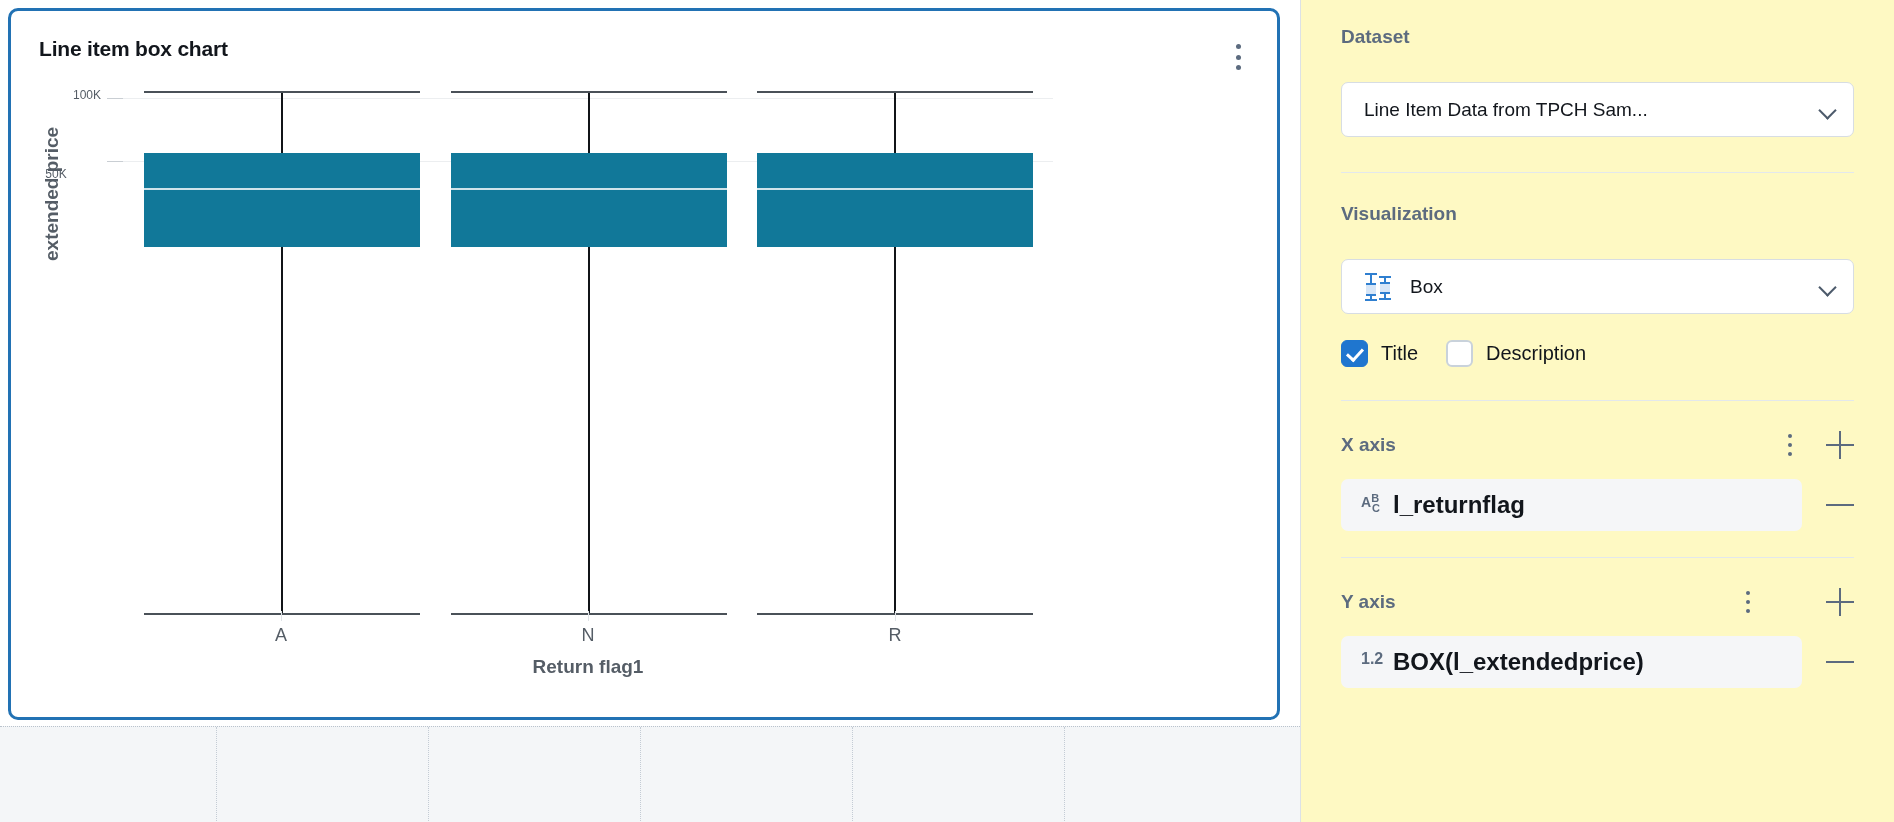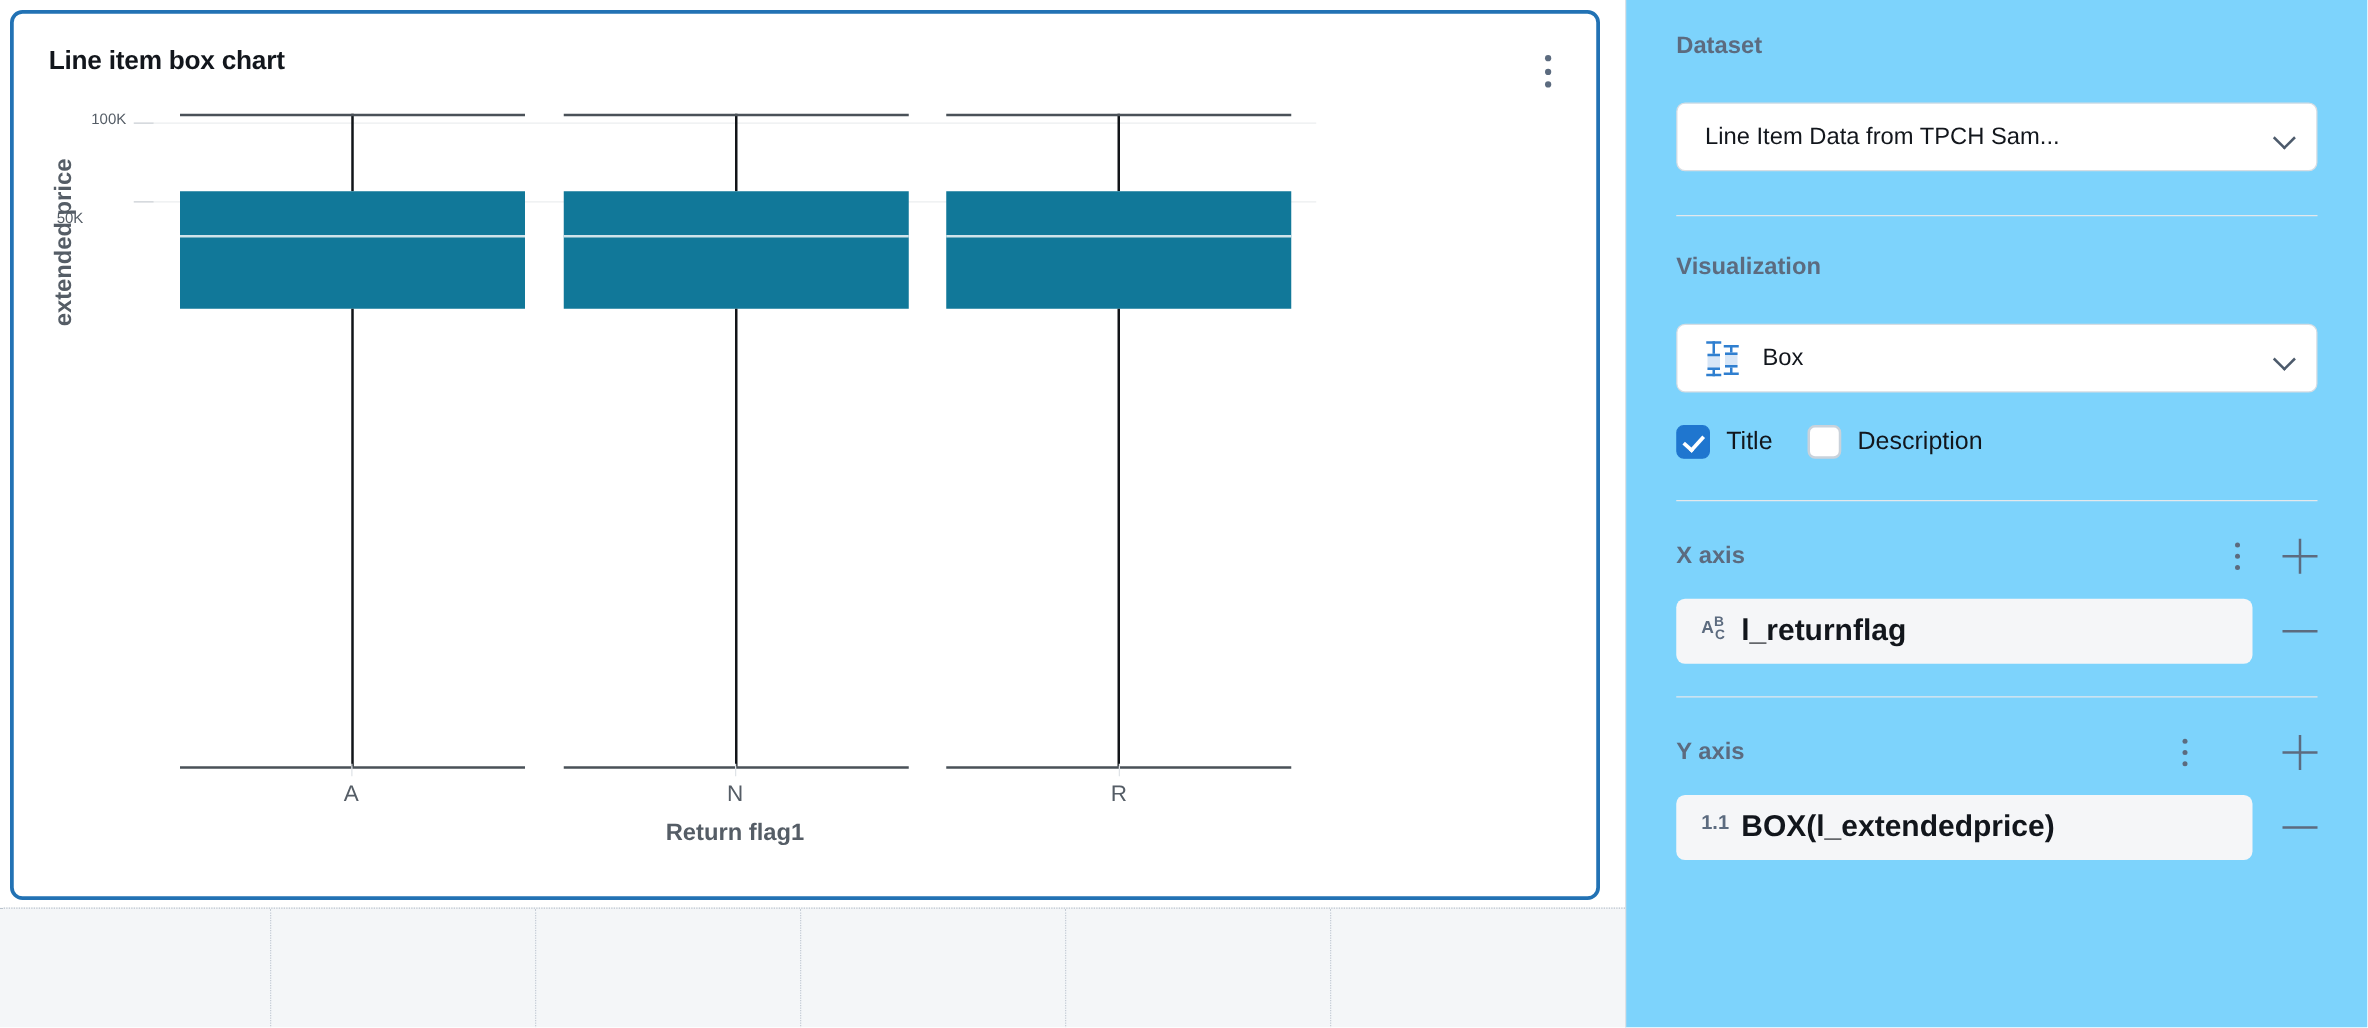--- a/index.html
+++ b/index.html
@@ -106,21 +106,21 @@
   }
   .bp .median{
     position:absolute;left:0;right:0;height:2px;background:#cfe3ea;
   }
 
   
   .sidebar{
     position:relative;
     flex:0 0 594px;
     width:594px;height:822px;
-    background:#7dd3fc;
+    background:#fef9c3;
     border-left:1px solid #dce1e6;
     box-sizing:border-box;
     overflow:hidden;
   }
   .sb-section{padding:0 40px;}
   .sb-label{
     font-size:19px;font-weight:bold;color:#5c6b7f;
   }
   .sb-select{
     margin-top:34px;
@@ -368,21 +368,21 @@
       <span class="axis-kebab">
           <i></i>
           <i></i>
           <i></i>
         </span>
       <span class="plusbtn"></span>
     </div>
     <div class="field-row">
       <span class="field-pill">
         <span class="ficon">
-          <span class="num12">1.1</span>
+          <span class="num12">1.2</span>
         </span>
         <span class="fname">BOX(l_extendedprice)</span>
       </span>
       <span class="minusbtn"></span>
     </div>
 
   </div>
 </div>
 
 </body></html>

